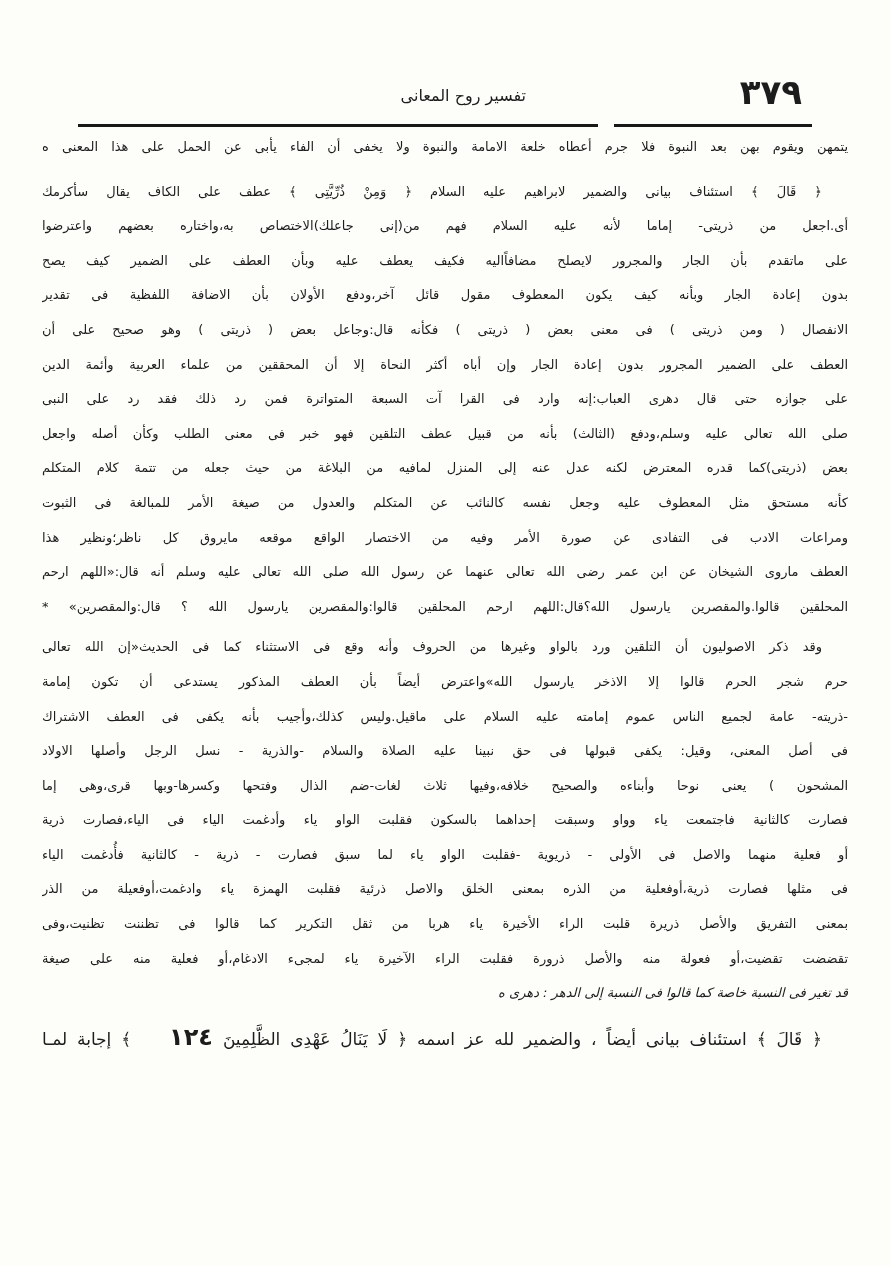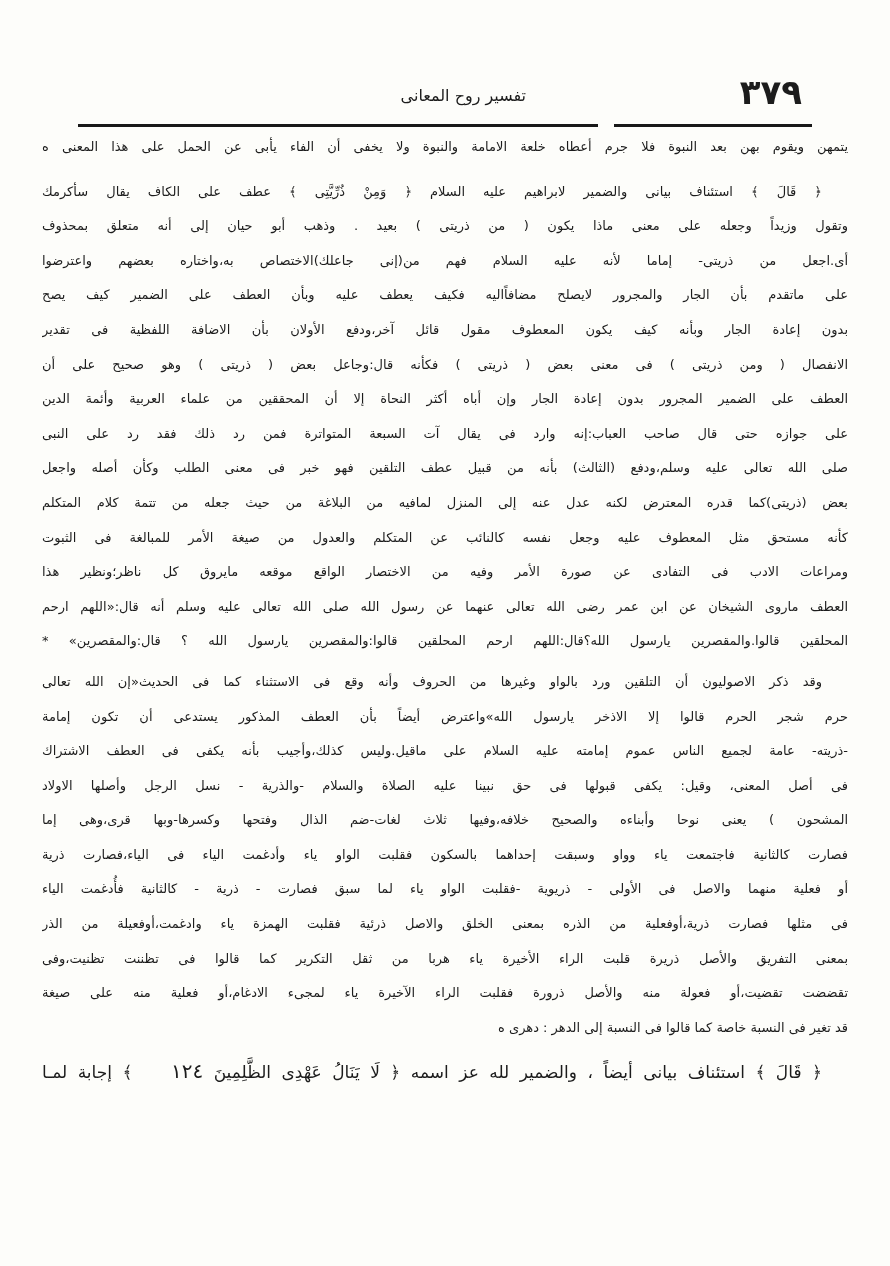--- a/index.html
+++ b/index.html
@@ -51,29 +51,29 @@
   .para.indented > .line:first-child { padding-right: 26px; }
   .line {
     font-size: 13px;
     line-height: 34.6px;
     height: 34.6px;
     text-align: justify;
     text-align-last: justify;
     text-justify: inter-word;
     overflow: hidden;
   }
-  .line.short { text-align-last: right; }
+  .line.short { text-align-last: right; font-style: italic; }
   .final-line {
     font-size: 17px;
     line-height: 40px;
     height: 40px;
   }
   .verse-num {
-    font-weight: normal;
-    font-size: 20px;
+    font-weight: bold;
+    font-size: 24px;
     margin-left: 28px;
   }
 </style>
 </head>
 <body>
 
 <div class="page">
 
   <div class="page-number">٣٧٩</div>
   <div class="header-title">تفسير روح المعانى</div>
@@ -81,27 +81,26 @@
   <div class="rule rule-right"></div>
 
   <div class="text-block">
 
     <div class="para">
       <div class="line">يتمهن ويقوم بهن بعد النبوة فلا جرم أعطاه خلعة الامامة والنبوة ولا يخفى أن الفاء يأبى عن الحمل على هذا المعنى ه</div>
     </div>
 
     <div class="para indented gap-lg">
       <div class="line">﴿ قَالَ ﴾ استئناف بيانى والضمير لابراهيم عليه السلام ﴿ وَمِنْ ذُرِّيَّتِى ﴾ عطف على الكاف يقال سأكرمك</div>
-      <div class="line">وتقول وزيداً وجعله على معنى ماذا يكون ( من ذريتى ) بعيد . وذهب أبو حيان إلى أنه متعلق بمحذوف</div>
       <div class="line">أى.اجعل من ذريتى- إماما لأنه عليه السلام فهم من(إنى جاعلك)الاختصاص به،واختاره بعضهم واعترضوا</div>
       <div class="line">على ماتقدم بأن الجار والمجرور لايصلح مضافاًاليه فكيف يعطف عليه وبأن العطف على الضمير كيف يصح</div>
       <div class="line">بدون إعادة الجار وبأنه كيف يكون المعطوف مقول قائل آخر،ودفع الأولان بأن الاضافة اللفظية فى تقدير</div>
       <div class="line">الانفصال ( ومن ذريتى ) فى معنى بعض ( ذريتى ) فكأنه قال:وجاعل بعض ( ذريتى ) وهو صحيح على أن</div>
       <div class="line">العطف على الضمير المجرور بدون إعادة الجار وإن أباه أكثر النحاة إلا أن المحققين من علماء العربية وأئمة الدين</div>
-      <div class="line">على جوازه حتى قال صاحب العباب:إنه وارد فى يقال آت السبعة المتواترة فمن رد ذلك فقد رد على النبى</div>
+      <div class="line">على جوازه حتى قال دهرى العباب:إنه وارد فى القرا آت السبعة المتواترة فمن رد ذلك فقد رد على النبى</div>
       <div class="line">صلى الله تعالى عليه وسلم،ودفع (الثالث) بأنه من قبيل عطف التلقين فهو خبر فى معنى الطلب وكأن أصله واجعل</div>
       <div class="line">بعض (ذريتى)كما قدره المعترض لكنه عدل عنه إلى المنزل لمافيه من البلاغة من حيث جعله من تتمة كلام المتكلم</div>
       <div class="line">كأنه مستحق مثل المعطوف عليه وجعل نفسه كالنائب عن المتكلم والعدول من صيغة الأمر للمبالغة فى الثبوت</div>
       <div class="line">ومراعات الادب فى التفادى عن صورة الأمر وفيه من الاختصار الواقع موقعه مايروق كل ناظر؛ونظير هذا</div>
       <div class="line">العطف ماروى الشيخان عن ابن عمر رضى الله تعالى عنهما عن رسول الله صلى الله تعالى عليه وسلم أنه قال:«اللهم ارحم</div>
       <div class="line">المحلقين قالوا.والمقصرين يارسول الله؟قال:اللهم ارحم المحلقين قالوا:والمقصرين يارسول الله ؟ قال:والمقصرين» *</div>
     </div>
 
     <div class="para indented gap-sm">
       <div class="line">وقد ذكر الاصوليون أن التلقين ورد بالواو وغيرها من الحروف وأنه وقع فى الاستثناء كما فى الحديث«إن الله تعالى</div>

